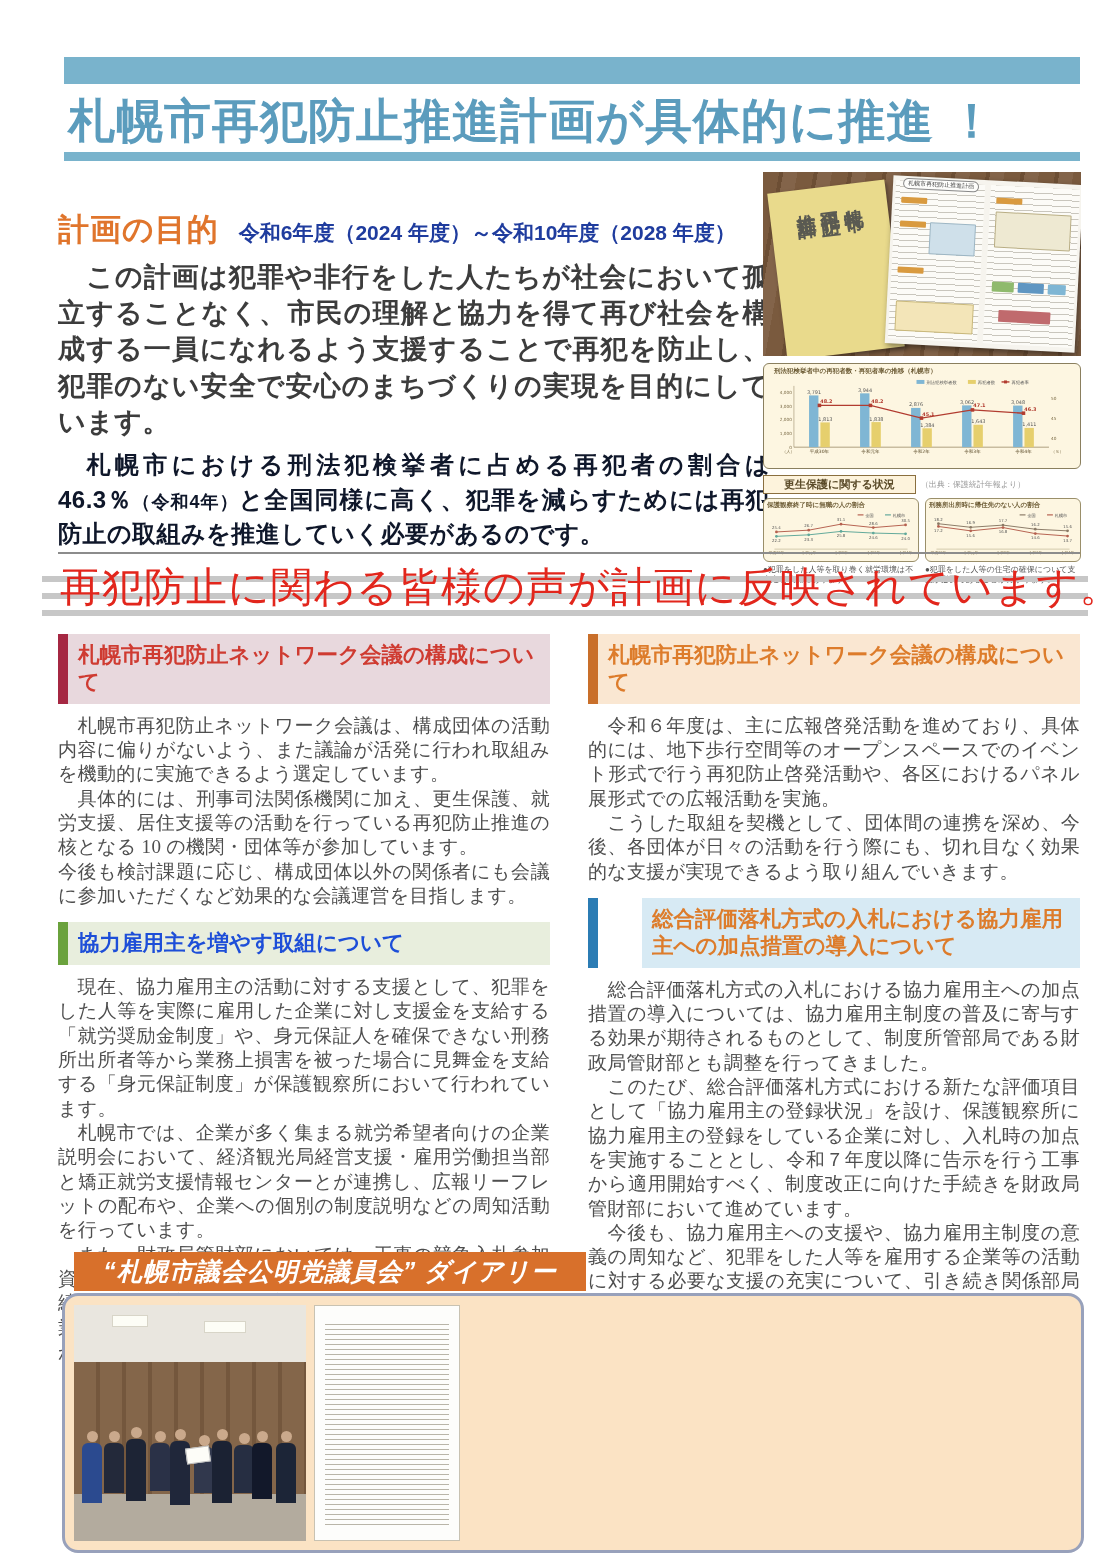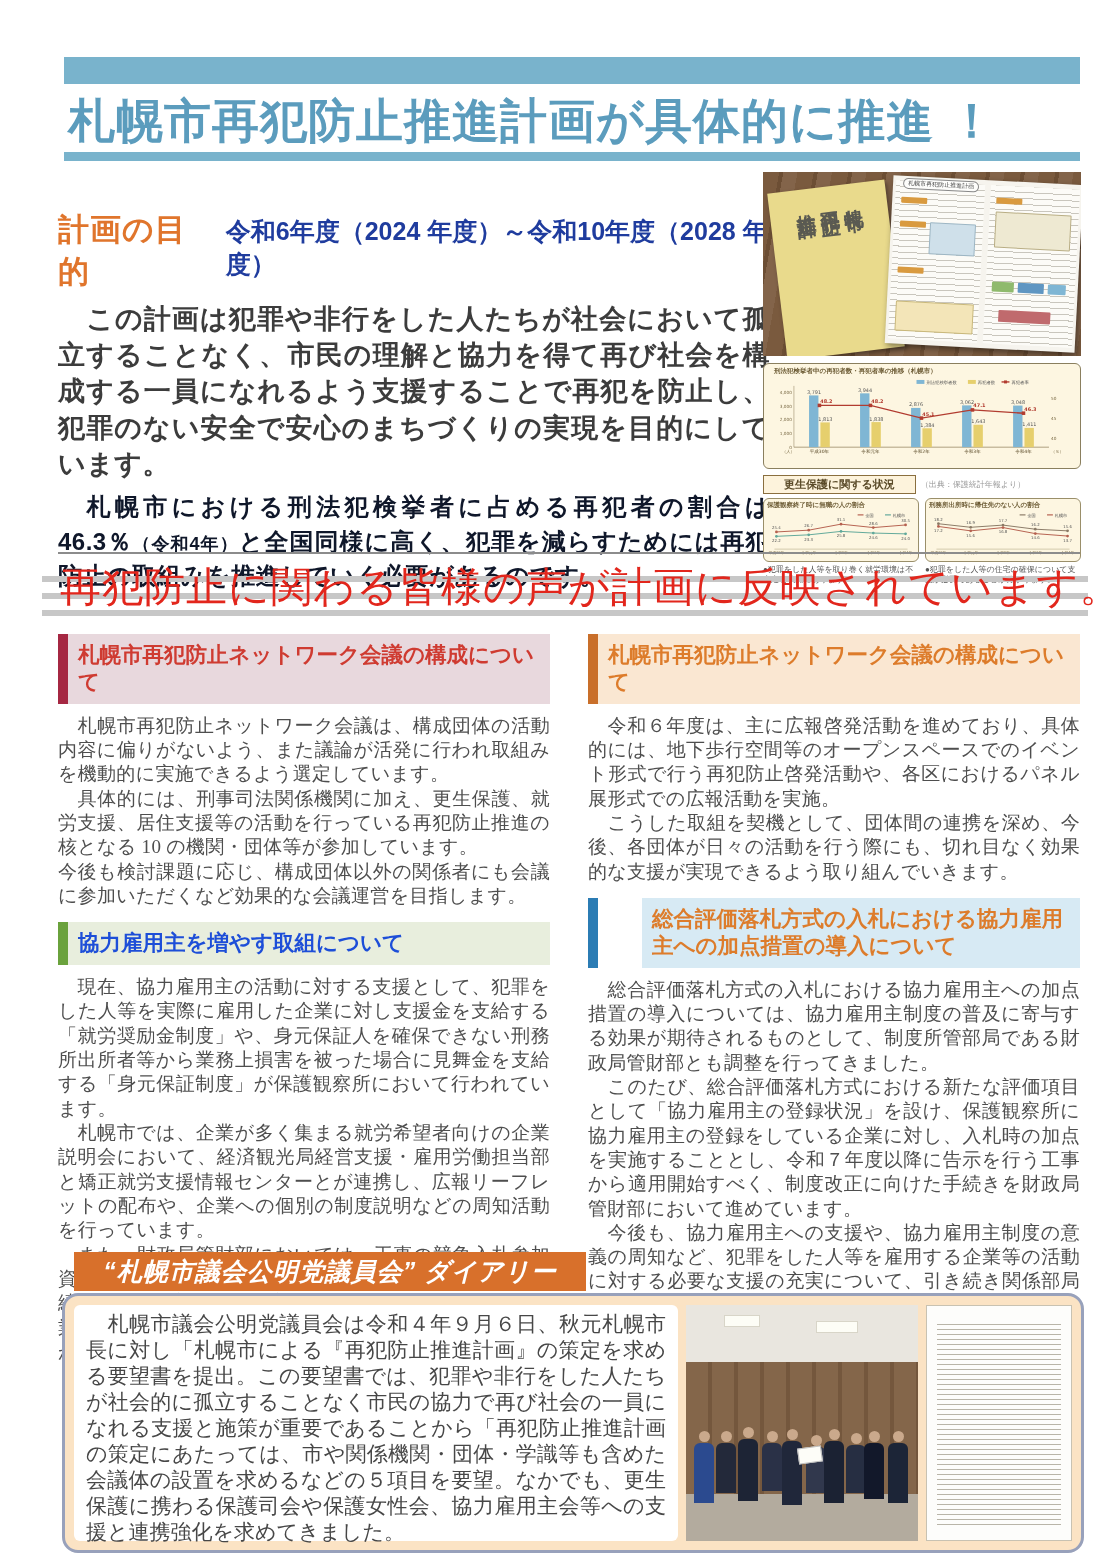--- a/index.html
+++ b/index.html
@@ -7,21 +7,21 @@
         font-family:"Liberation Sans","DejaVu Sans",sans-serif;overflow:hidden;}
   
   .top-bar{position:absolute;left:64px;top:57px;width:1016px;height:27px;background:#79b3cc;}
   .main-title{position:absolute;left:68px;top:90px;width:1012px;font-size:47px;font-weight:bold;
               color:#5b9cbd;letter-spacing:1px;white-space:nowrap;}
   .title-underline{position:absolute;left:64px;top:152px;width:1016px;height:9px;background:#79b3cc;}
   
   .intro-left{position:absolute;left:58px;top:170px;width:712px;margin-top:39px;}
   .sec-head{font-size:31px;font-weight:bold;color:#e0752c;letter-spacing:1px;}
   .purpose-row{display:flex;align-items:baseline;gap:20px;}
-  .period{font-size:25px;font-weight:bold;color:#1f3c9e;}
+  .period{font-size:21px;font-weight:bold;color:#1f3c9e;}
   .purpose-body{margin-top:8px;font-size:27px;font-weight:bold;color:#3c3c3c;line-height:1.34;
                 text-align:justify;letter-spacing:.5px;}
   .recid-head{margin-top:20px;}
   .recid-body{margin-top:8px;font-size:24px;font-weight:bold;color:#0f172a;line-height:1.45;
               text-align:justify;letter-spacing:.5px;}
   .recid-small{font-size:18px;}
   
   .intro-right{position:absolute;left:763px;top:172px;width:318px;}
   .photo{position:relative;height:184px;overflow:hidden;
          background:repeating-linear-gradient(100deg,#7a5a3e 0 16px,#6c4e34 16px 20px,#83644a 20px 34px);}
@@ -333,21 +333,20 @@
         </div>
         <div class="vbody">　総合評価落札方式の入札における協力雇用主への加点措置の導入については、協力雇用主制度の普及に寄与する効果が期待されるものとして、制度所管部局である財政局管財部とも調整を行ってきました。
 　このたび、総合評価落札方式における新たな評価項目として「協力雇用主の登録状況」を設け、保護観察所に協力雇用主の登録をしている企業に対し、入札時の加点を実施することとし、令和７年度以降に告示を行う工事から適用開始すべく、制度改正に向けた手続きを財政局管財部において進めています。
 　今後も、協力雇用主への支援や、協力雇用主制度の意義の周知など、犯罪をした人等を雇用する企業等の活動に対する必要な支援の充実について、引き続き関係部局と連携しながら行っていきます。</div>
       </div>
     </div>
   </div>
 
   <div class="diary-banner">“札幌市議会公明党議員会” ダイアリー</div>
   <div class="diary-box">
-    <div class="diary-text">　札幌市議会公明党議員会は令和４年９月６日、秋元札幌市長に対し「札幌市による『再犯防止推進計画』の策定を求める要望書を提出。この要望書では、犯罪や非行をした人たちが社会的に孤立することなく市民の協力で再び社会の一員になれる支援と施策が重要であることから「再犯防止推進計画の策定にあたっては、市や関係機関・団体・学識等も含めた会議体の設置を求めるなどの５項目を要望。なかでも、更生保護に携わる保護司会や保護女性会、協力雇用主会等への支援と連携強化を求めてきました。</div>
     <div class="diary-photo">
       <div class="dp-ceiling"></div>
       <div class="dp-light" style="left:38px;top:10px;width:34px;height:10px;"></div>
       <div class="dp-light" style="left:130px;top:16px;width:40px;height:10px;"></div>
       <div class="dp-wall"></div>
       <div class="dp-floor"></div>
       <div class="person" style="left:8px;bottom:38px;">
           <div class="head"></div>
           <div class="body" style="background:#2b4a8f;height:60px;"></div>
         </div>

